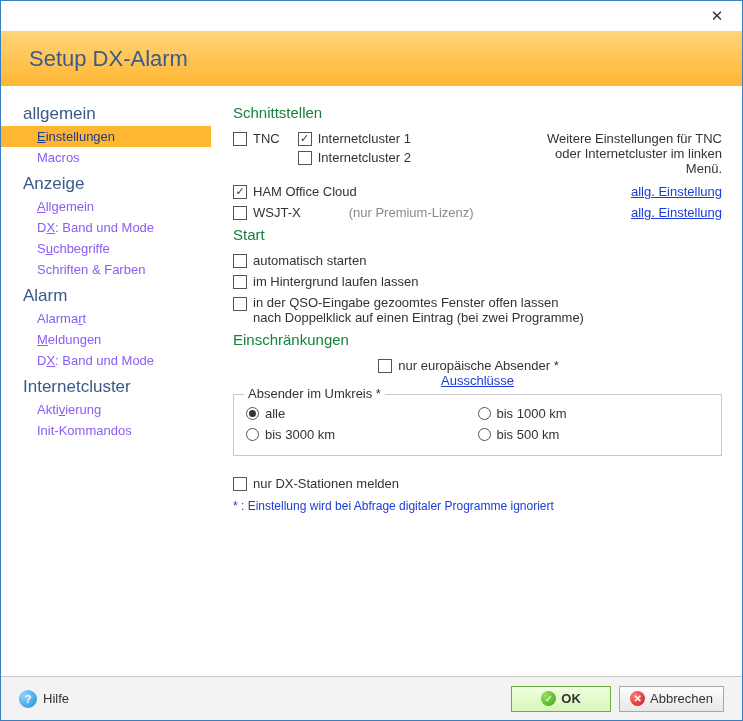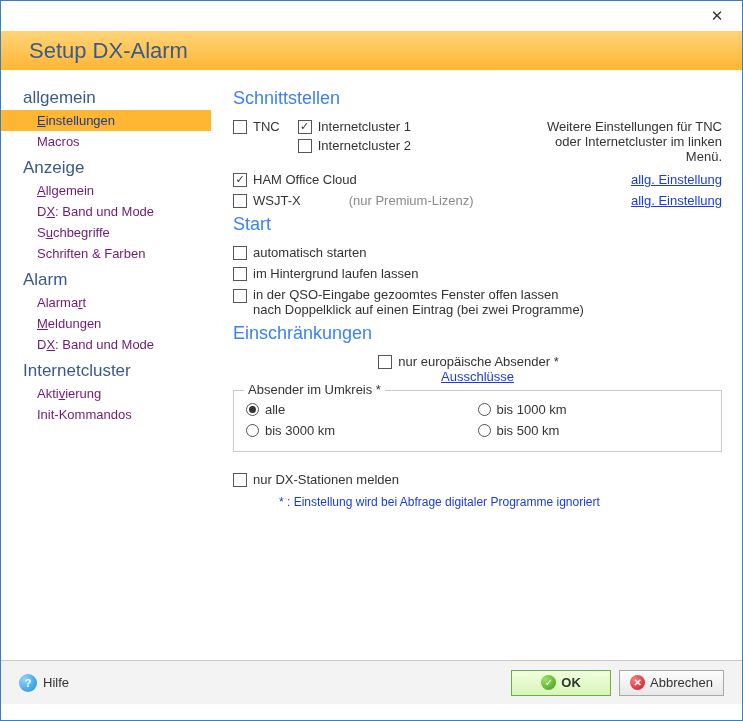--- a/index.html
+++ b/index.html
@@ -1,43 +1,43 @@
 <!DOCTYPE html>
 <html><head>
 <meta charset="utf-8">
 <style>
 * { box-sizing: border-box; margin: 0; padding: 0; }
 body { font-family: "Segoe UI", Tahoma, sans-serif; font-size: 13px; color: #333; background: #fff; width: 743px; height: 721px; overflow: hidden; border: 1px solid #3a7ec2; }
 .titlebar { height: 30px; display: flex; justify-content: flex-end; align-items: center; padding-right: 10px; background: #fff; }
 .titlebar-close { width: 30px; height: 30px; display: flex; align-items: center; justify-content: center; font-size: 15px; color: #333; cursor: default; }
-.header { background: linear-gradient(to bottom, #ffd479, #ffb633); height: 39px; display: flex; align-items: center; padding-left: 28px; }
+.header { background: linear-gradient(to bottom, #ffd479, #ffb633); height: 55px; display: flex; align-items: center; padding-left: 28px; }
 .header-title { font-size: 22px; color: #3a5a8a; font-weight: 400; }
 .body { display: flex; height: 590px; }
 .sidebar { width: 210px; padding: 12px 0 0 0; }
 .side-group-title { font-size: 17px; color: #3a5a8a; padding: 6px 0 2px 22px; }
-.side-item { padding: 3px 0 3px 36px; color: #701a75; cursor: default; font-size: 13px; }
+.side-item { padding: 3px 0 3px 36px; color: #8b5cf6; cursor: default; font-size: 13px; }
 .side-item.selected { background: #ffb633; color: #1a3c8a; }
 .side-item .ul { text-decoration: underline; }
 .content { flex: 1; padding: 12px 20px 0 22px; }
-.section-title { font-size: 18px; color: #3b82f6; font-weight: 400; margin: 6px 0 10px 0; }
+.section-title { font-size: 15px; color: #15803d; font-weight: 400; margin: 6px 0 10px 0; }
 .row { display:flex; align-items:flex-start; margin-bottom:6px;justify-content:space-between; }
 .cb { display:inline-flex; align-items:center; margin-right:18px; cursor:default; }
 .cb-box { width:14px; height:14px; border:1px solid #555; margin-right:6px; display:flex; align-items:center; justify-content:center; background:#fff; }
 .cb-box.checked::after { content:"✓"; font-size:11px; line-height:1; color:#333; }
 .cb-col2 { display:flex; flex-direction:column; gap:4px; }
 .hint { color:#333; font-size:13px; text-align:right; }
 .link { color:#1a3cda; text-decoration:underline; cursor:default; }
 .muted { color:#8a8a8a; }
 .radio-group { border:1px solid #c8c8c8; padding:8px 12px 10px 12px; margin-top:4px; position:relative; }
 .radio-group-legend { position:absolute; top:-9px; left:10px; background:#fff; padding:0 4px; font-size:13px; }
 .radio-row { display:flex; }
 .radio-opt { display:flex; align-items:center; width:50%; cursor:default; margin:3px 0; }
 .radio-circle { width:13px; height:13px; border:1px solid #555; border-radius:50%; margin-right:6px; display:flex; align-items:center; justify-content:center; background:#fff; }
 .radio-circle.sel::after { content:""; width:7px; height:7px; background:#333; border-radius:50%; }
-.footnote { color:#1a3cda; font-size:12px; margin-top:8px;margin-left:46px; }
+.footnote { color:#1a3cda; font-size:12px; margin-top:8px; }
 .footer { height:44px; border-top:1px solid #c8c8c8; background:#f3f3f3; display:flex; align-items:center; padding:0 18px; }
 .footer-left { display:flex; align-items:center; gap:6px; }
 .help-icon { width:18px; height:18px; border-radius:50%; background:radial-gradient(circle at 30% 30%, #8fd4ff, #1a8ed4); display:flex; align-items:center; justify-content:center; color:#fff; font-size:11px; font-weight:bold; }
 .footer-spacer { flex:1; }
 .btn { min-width:100px; height:26px; border:1px solid #a8a8a8; background:linear-gradient(to bottom,#fdfdfd,#e8e8e8); display:flex; align-items:center; justify-content:center; gap:5px; cursor:default; font-size:13px; padding:0 10px; margin-left:8px; }
 .btn.ok { border:1px solid #6eae3a; background:linear-gradient(to bottom,#f0ffe0,#d8f5b8); }
 .ok-icon { width:15px; height:15px; border-radius:50%; background:radial-gradient(circle at 30% 30%, #9be063, #3aa018); display:flex; align-items:center; justify-content:center; color:#fff; font-size:10px; }
 .cancel-icon { width:15px; height:15px; border-radius:50%; background:radial-gradient(circle at 30% 30%, #ff7a7a, #c41818); display:flex; align-items:center; justify-content:center; color:#fff; font-size:10px; font-weight:bold; }
 </style>
 </head>

